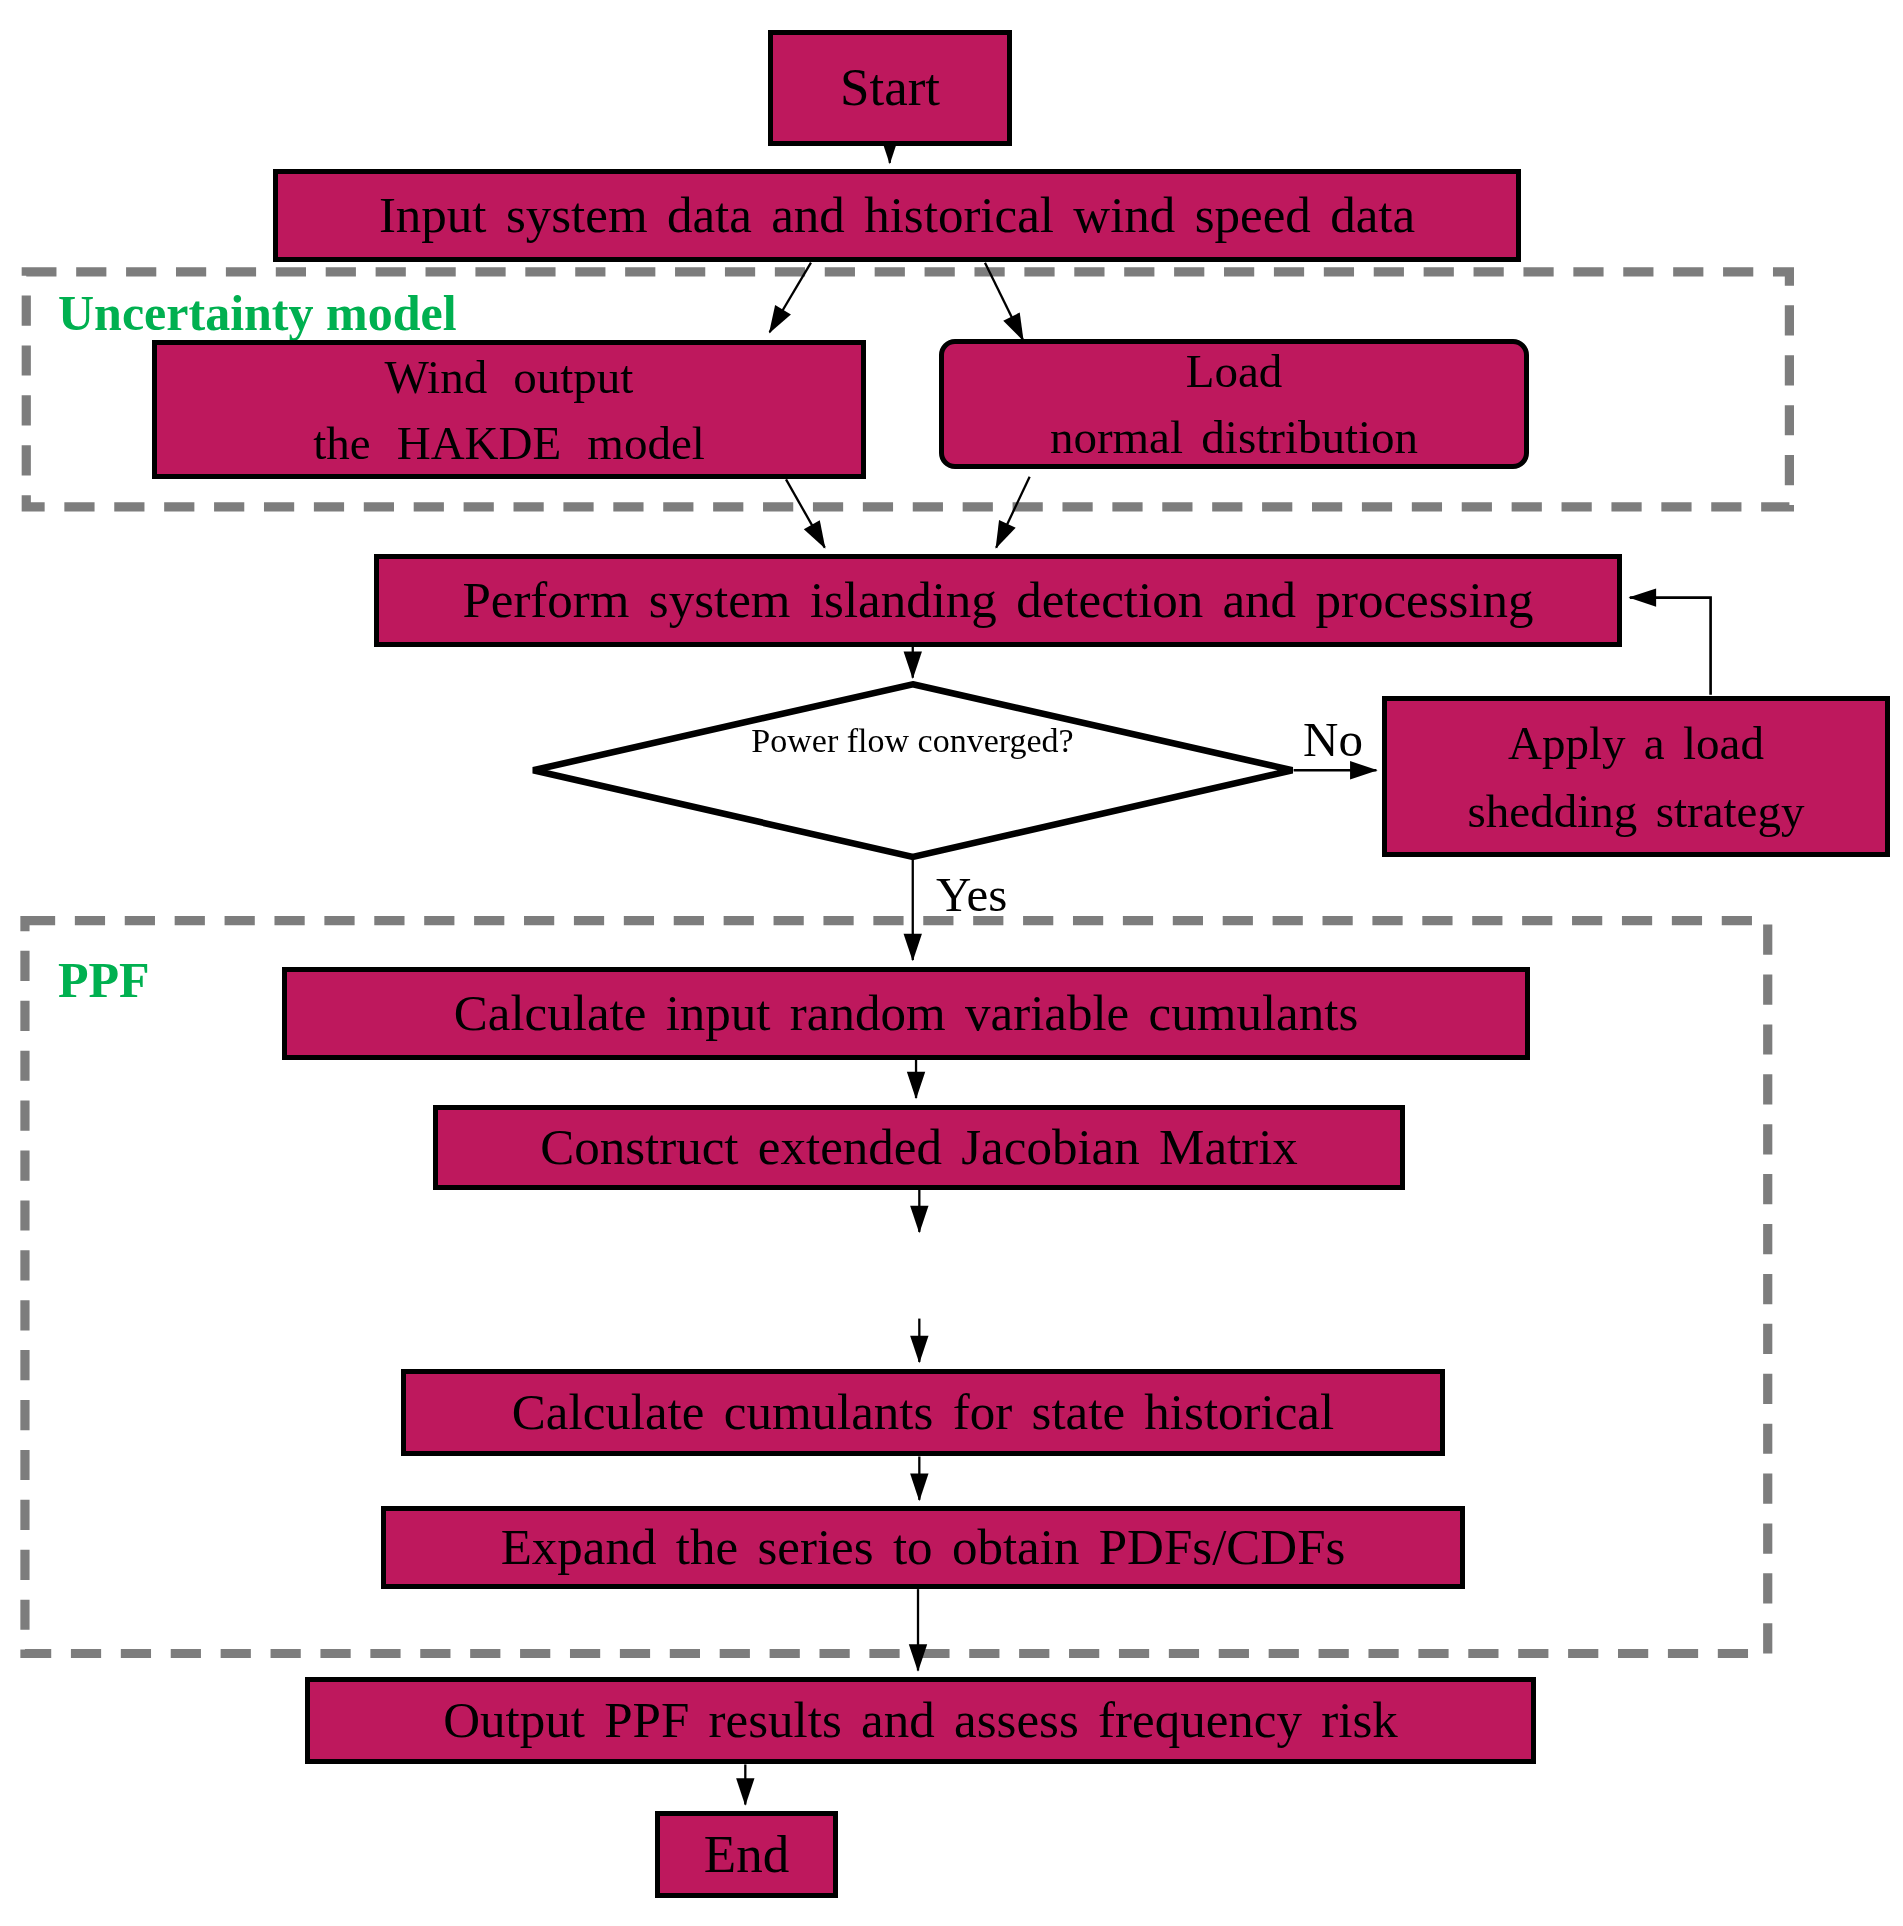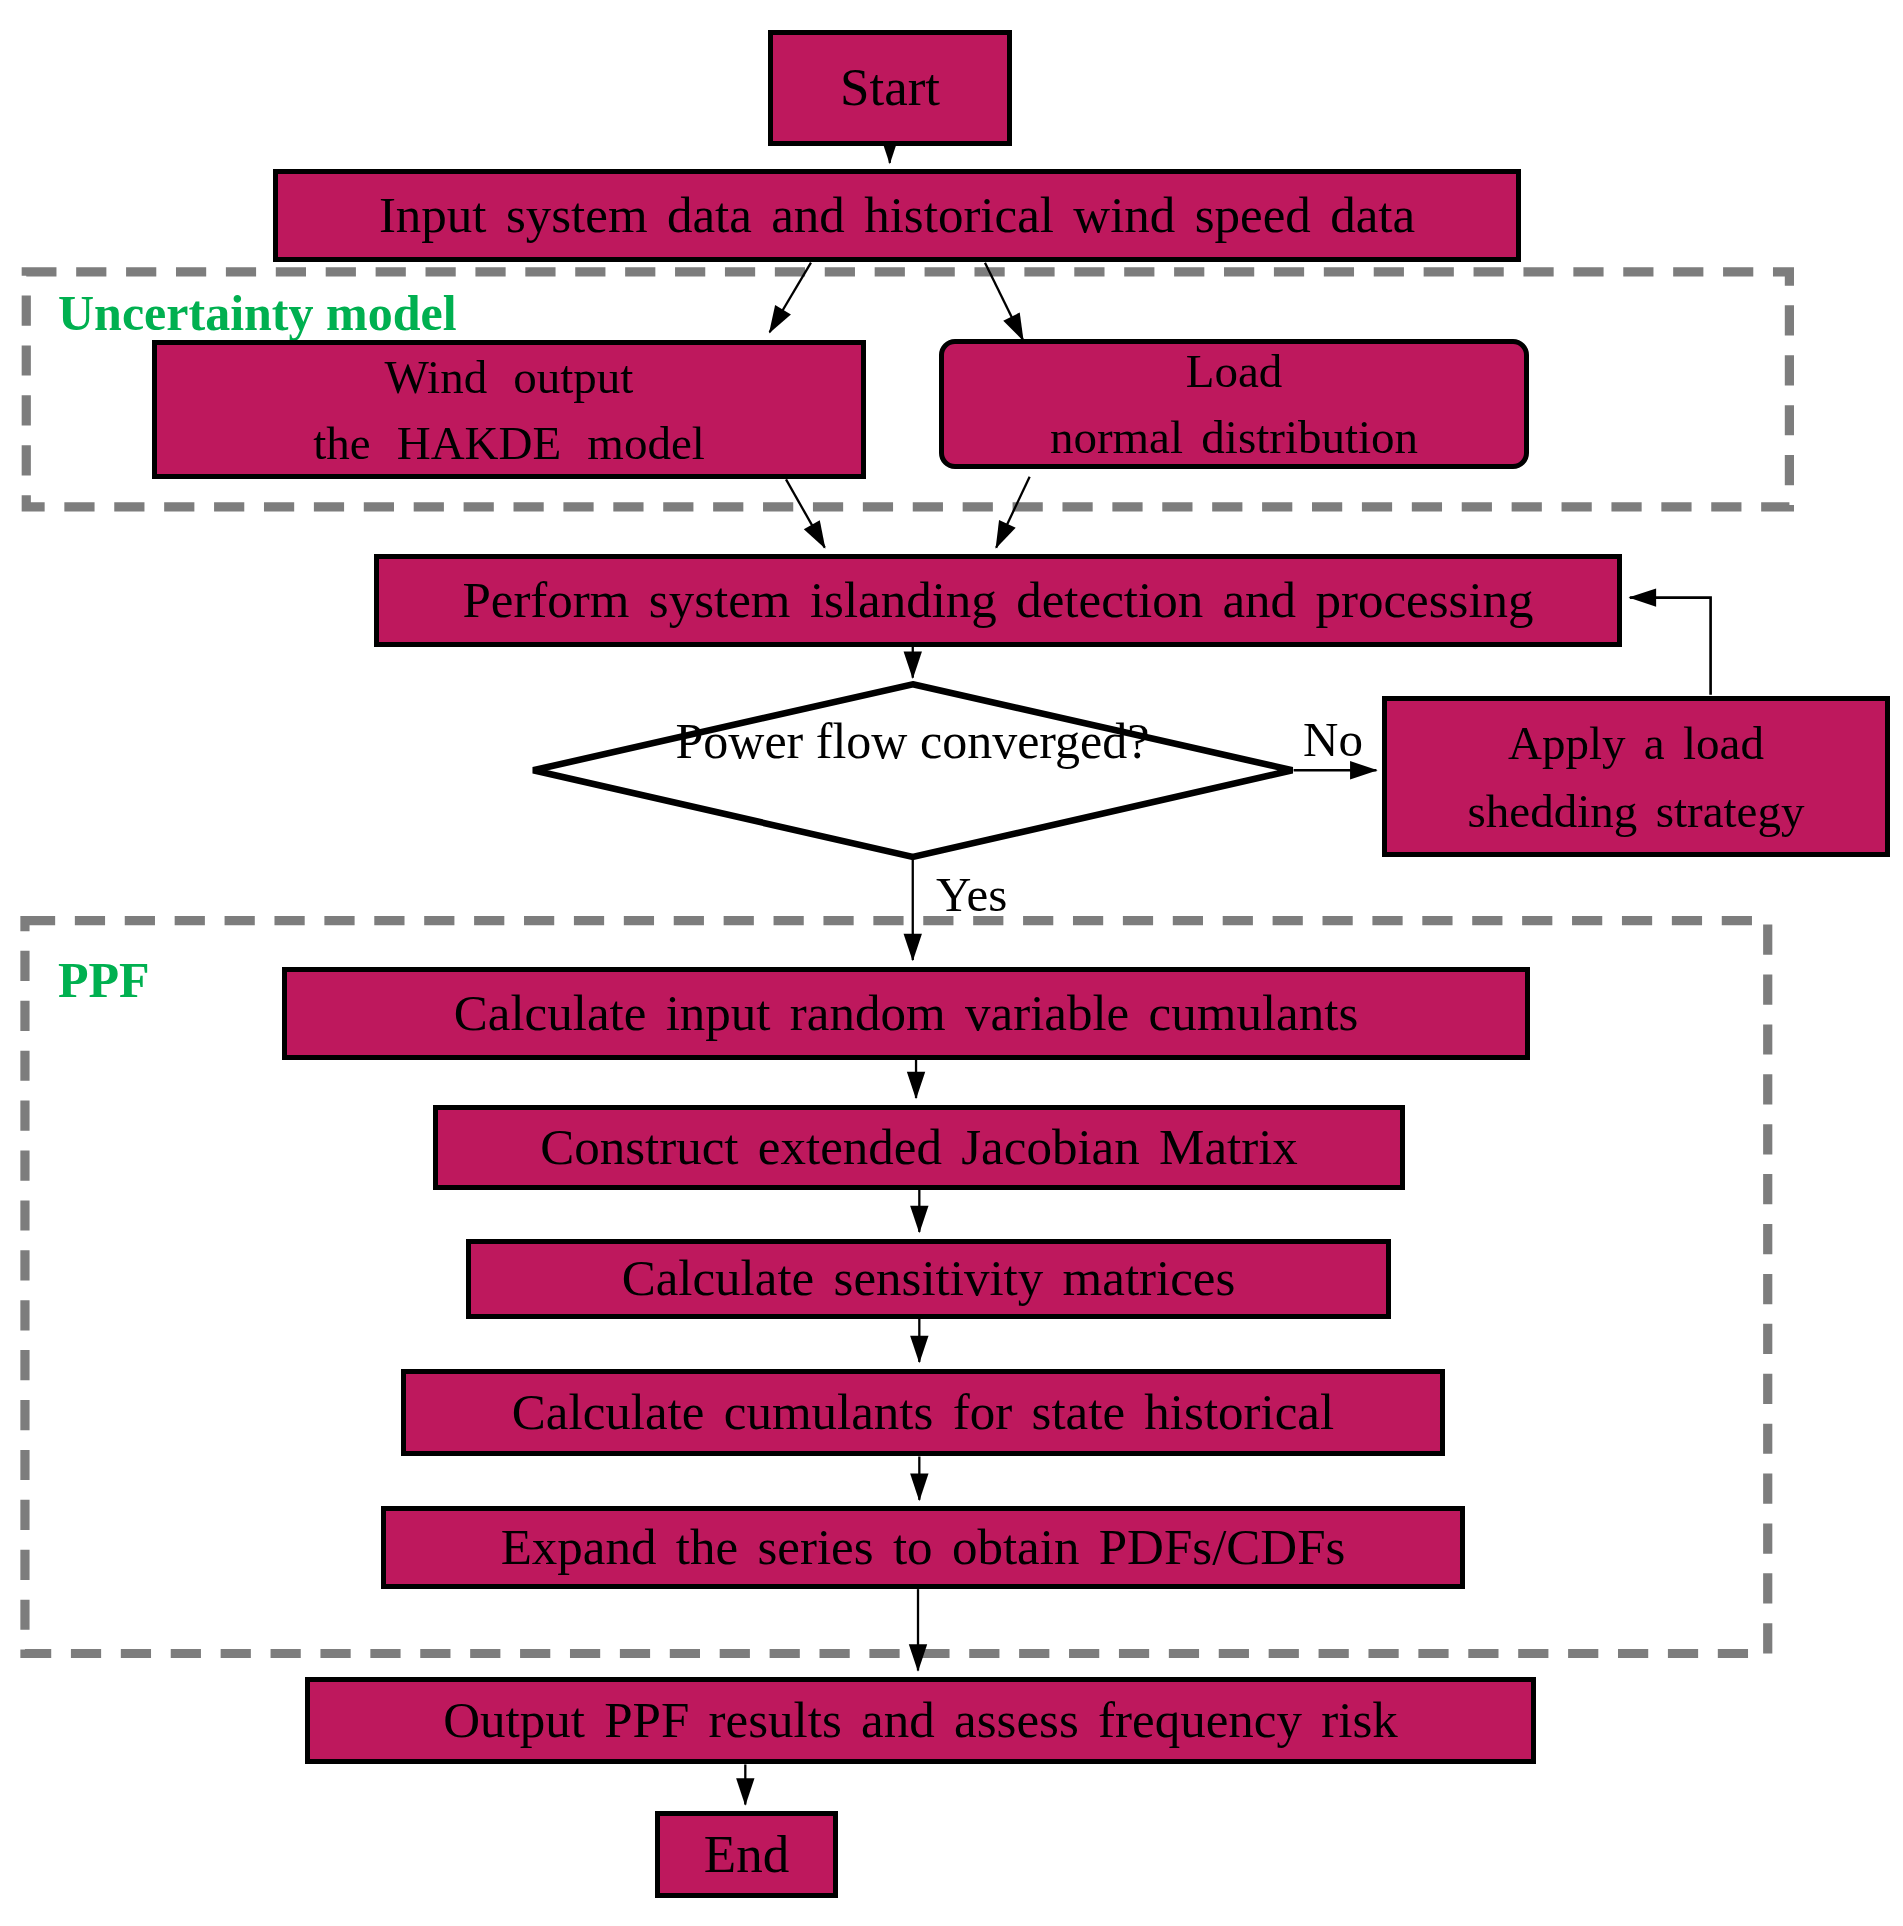--- a/index.html
+++ b/index.html
@@ -40,21 +40,21 @@
     font-size:49px;
     color:#000000;
     white-space:nowrap;
   }
   .diamond-text{
     position:absolute;
     left:650px;
     top:704px;
     width:525px;
     text-align:center;
-    font-size:50px;
+    font-size:34px;
     line-height:74px;
   }
   .small{font-size:47px;}
 </style>
 </head>
 <body>
 
 <div id="canvas">
 
   <svg id="wires" viewBox="0 0 2898 2933" xmlns="http://www.w3.org/2000/svg">
@@ -136,23 +136,20 @@
   </div>
 
   <div class="node" style="left:282px;top:967px;width:1248px;height:93px;">
     <span class="ln">Calculate input random variable cumulants</span>
   </div>
 
   <div class="node" style="left:433px;top:1105px;width:972px;height:85px;">
     <span class="ln">Construct extended Jacobian Matrix</span>
   </div>
 
-  <div class="node" style="left:466px;top:1239px;width:925px;height:80px;">
-    <span class="ln">Calculate sensitivity matrices</span>
-  </div>
 
   <div class="node" style="left:401px;top:1369px;width:1044px;height:87px;">
     <span class="ln">Calculate cumulants for state historical</span>
   </div>
 
   <div class="node" style="left:381px;top:1506px;width:1084px;height:83px;">
     <span class="ln">Expand the series to obtain PDFs/CDFs</span>
   </div>
 
   <div class="node" style="left:305px;top:1677px;width:1231px;height:87px;">

